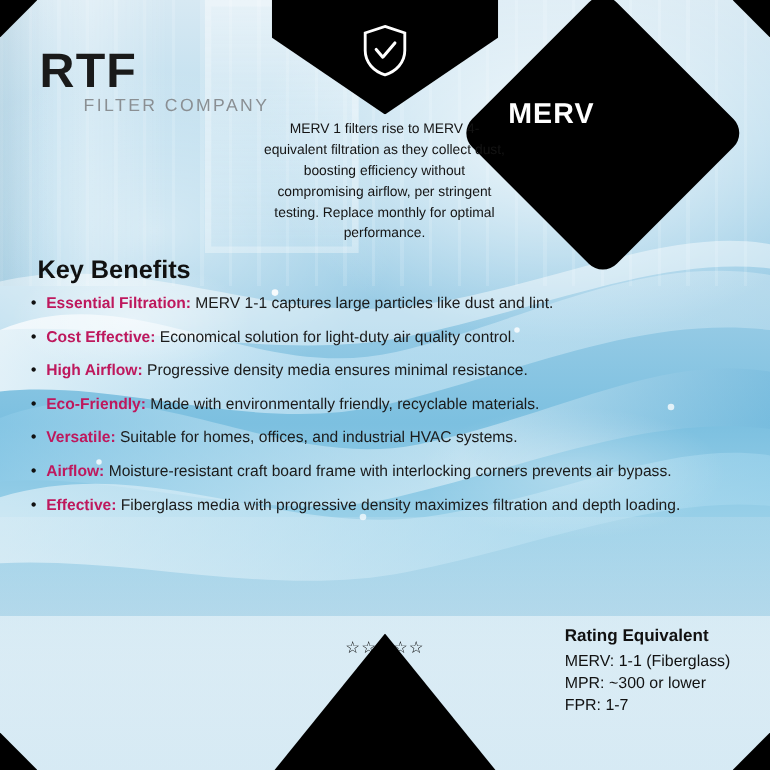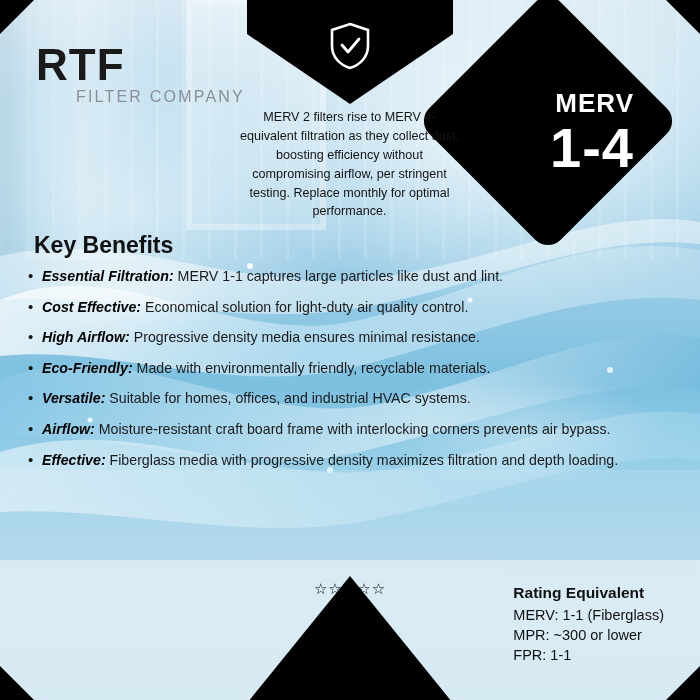--- a/index.html
+++ b/index.html
@@ -89,21 +89,21 @@
     height: 186px;
     background: #000;
     transform: rotate(45deg);
     border-radius: 18px;
   }
   .diamond-text {
     position: absolute;
     left: 462px;
     top: 90px;
     width: 172px;
-    text-align: right;
+    text-align: left;
     color: #fff;
     z-index: 4;
     line-height: 1;
   }
   .diamond-text .merv {
     font-size: 26px;
     font-weight: bold;
     letter-spacing: 1px;
   }
   .diamond-text .num {
@@ -200,28 +200,27 @@
     color: #1b1b1b;
   }
   .bullet {
     flex: 0 0 auto;
     width: 14px;
     font-size: 15px;
     line-height: 1.35;
     color: #111;
   }
   .benefit b {
-    color: #000000;
-    font-style: italic;
+    color: #be185d;
   }
   
   .rating {
     position: absolute;
     right: 36px;
-    bottom: 35px;
+    bottom: 49px;
     text-align: left;
     z-index: 5;
     color: #111;
   }
   .rating .head {
     font-size: 15.5px;
     font-weight: bold;
     margin-bottom: 3px;
   }
   .rating .line {
@@ -282,32 +281,31 @@
   <div class="chevron-top"></div>
 
   <svg class="shield" viewBox="0 0 42 48">
     <path d="M21 2 L39 8 V24 C39 35 31 43 21 46 C11 43 3 35 3 24 V8 Z" fill="none" stroke="#ffffff" stroke-width="2.6"></path>
     <path d="M13 23 L19 30 L30 17" fill="none" stroke="#ffffff" stroke-width="2.8" stroke-linecap="round" stroke-linejoin="round"></path>
   </svg>
 
   <div class="diamond"></div>
   <div class="diamond-text">
     <div class="merv">MERV</div>
-    <div class="num">1-4</div>
   </div>
 
   <div class="bottom-chevron"></div>
   <div class="stars">☆☆☆☆☆</div>
 
   <div class="logo">
     <div class="rtf">RTF</div>
     <div class="company">FILTER COMPANY</div>
   </div>
 
-  <div class="intro">MERV 2 filters rise to MERV 4-equivalent filtration as they collect dust, boosting efficiency without compromising airflow, per stringent testing. Replace monthly for optimal performance.</div>
+  <div class="intro">MERV 1 filters rise to MERV 4-equivalent filtration as they collect dust, boosting efficiency without compromising airflow, per stringent testing. Replace monthly for optimal performance.</div>
 
   <div class="benefits-title">Key Benefits</div>
 
   <div class="benefits">
     <div class="benefit">
       <span class="bullet">•</span>
       <span><b>Essential Filtration:</b><span> MERV 1-1 captures large particles like dust and lint.</span></span>
     </div>
     <div class="benefit">
       <span class="bullet">•</span>
@@ -332,16 +330,16 @@
     <div class="benefit">
       <span class="bullet">•</span>
       <span><b>Effective:</b><span> Fiberglass media with progressive density maximizes filtration and depth loading.</span></span>
     </div>
   </div>
 
   <div class="rating">
     <div class="head">Rating Equivalent</div>
     <div class="line">MERV: 1-1 (Fiberglass)</div>
     <div class="line">MPR: ~300 or lower</div>
-    <div class="line">FPR: 1-1</div>
+    <div class="line">FPR: 1-7</div>
   </div>
 
 </div>
 
 </body></html>

